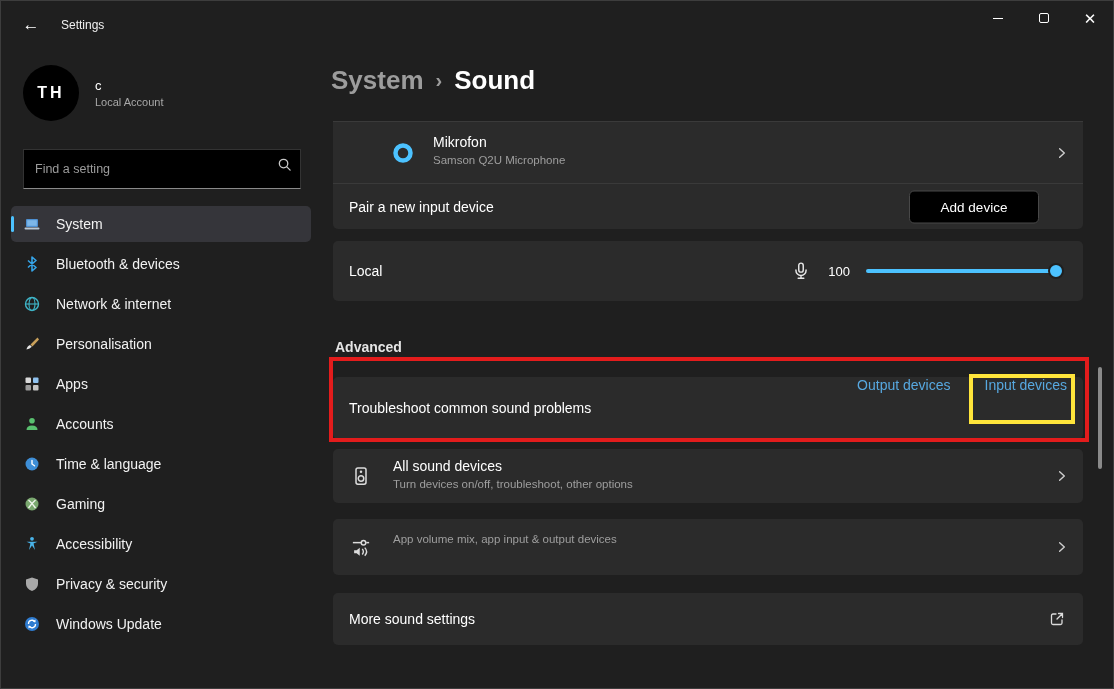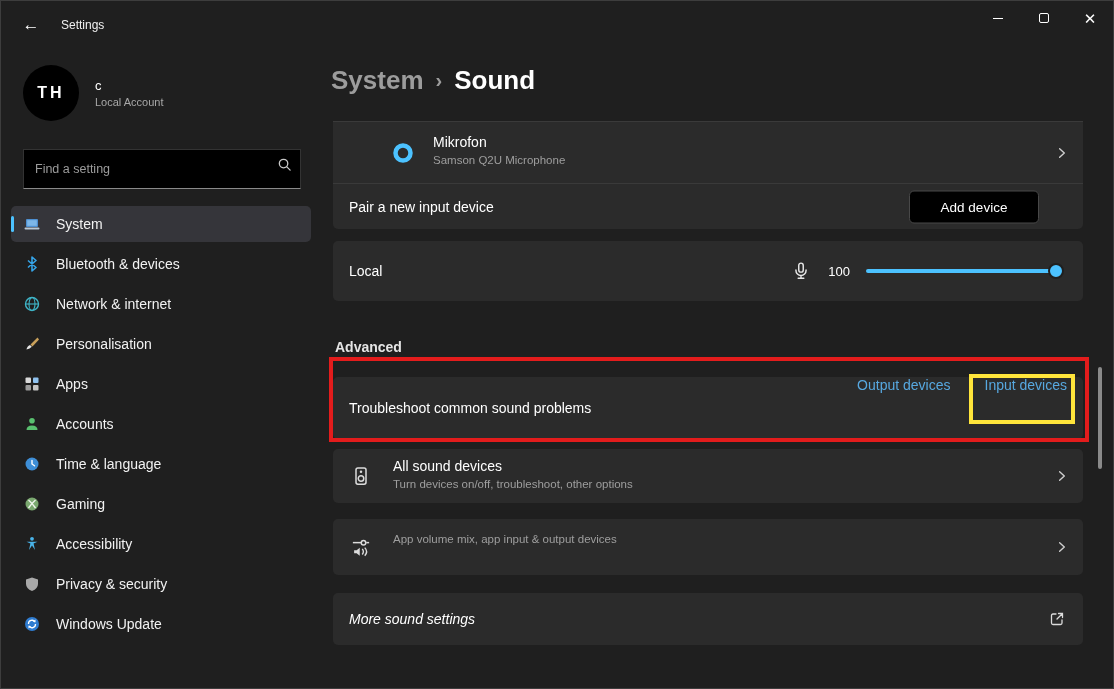--- a/index.html
+++ b/index.html
@@ -124,21 +124,21 @@
   }
 
   
   .card-allsound { top:448px; height:54px; cursor:pointer; }
   .card-mixer { top:518px; height:56px; cursor:pointer; }
   .row-icon { position:absolute; left:18px; top:50%; transform:translateY(-50%); width:20px; height:20px; }
   .row-text { position:absolute; left:60px; top:9px; }
   .card-mixer .row-text { top:10px; }
 
   
-  .card-more { top:592px; height:52px; cursor:pointer;font-style:italic; }
+  .card-more { top:592px; height:52px; cursor:pointer; }
   .more-label { position:absolute; left:16px; top:50%; transform:translateY(-50%); font-size:14px; }
   .ext-icon { position:absolute; right:18px; top:50%; transform:translateY(-50%); width:16px; height:16px; }
 
   .scrollbar-thumb {
     position:absolute; left:1097px; top:366px; width:4px; height:102px;
     background:#8a8a8a; border-radius:2px; cursor:pointer; z-index:7;
   }
 </style>
 </head>
 <body>

